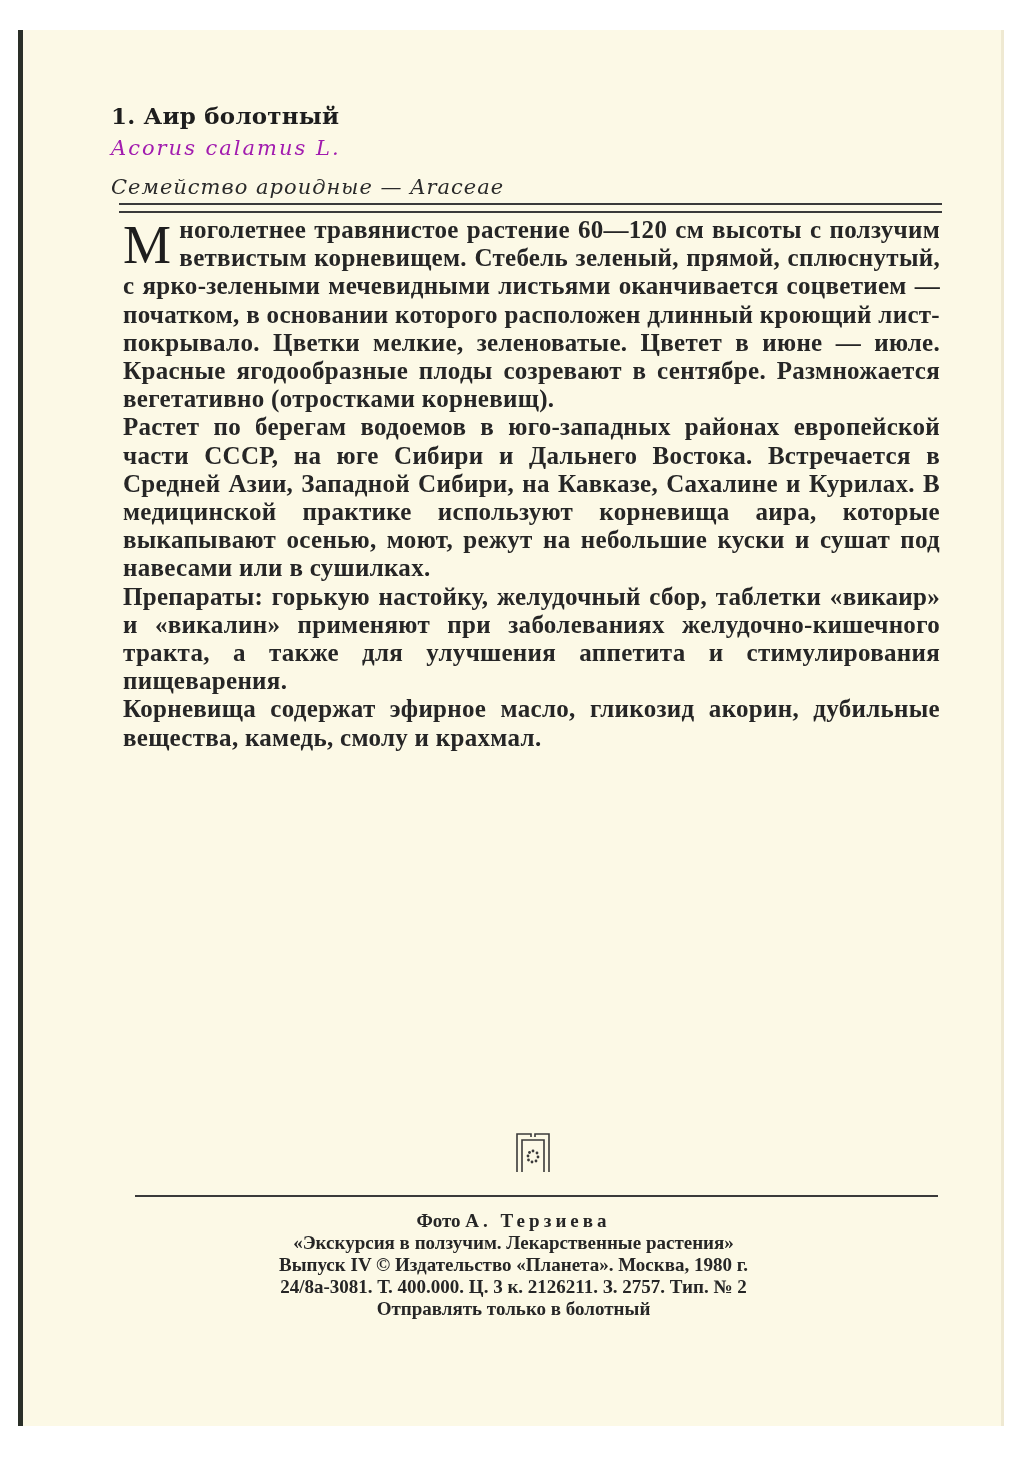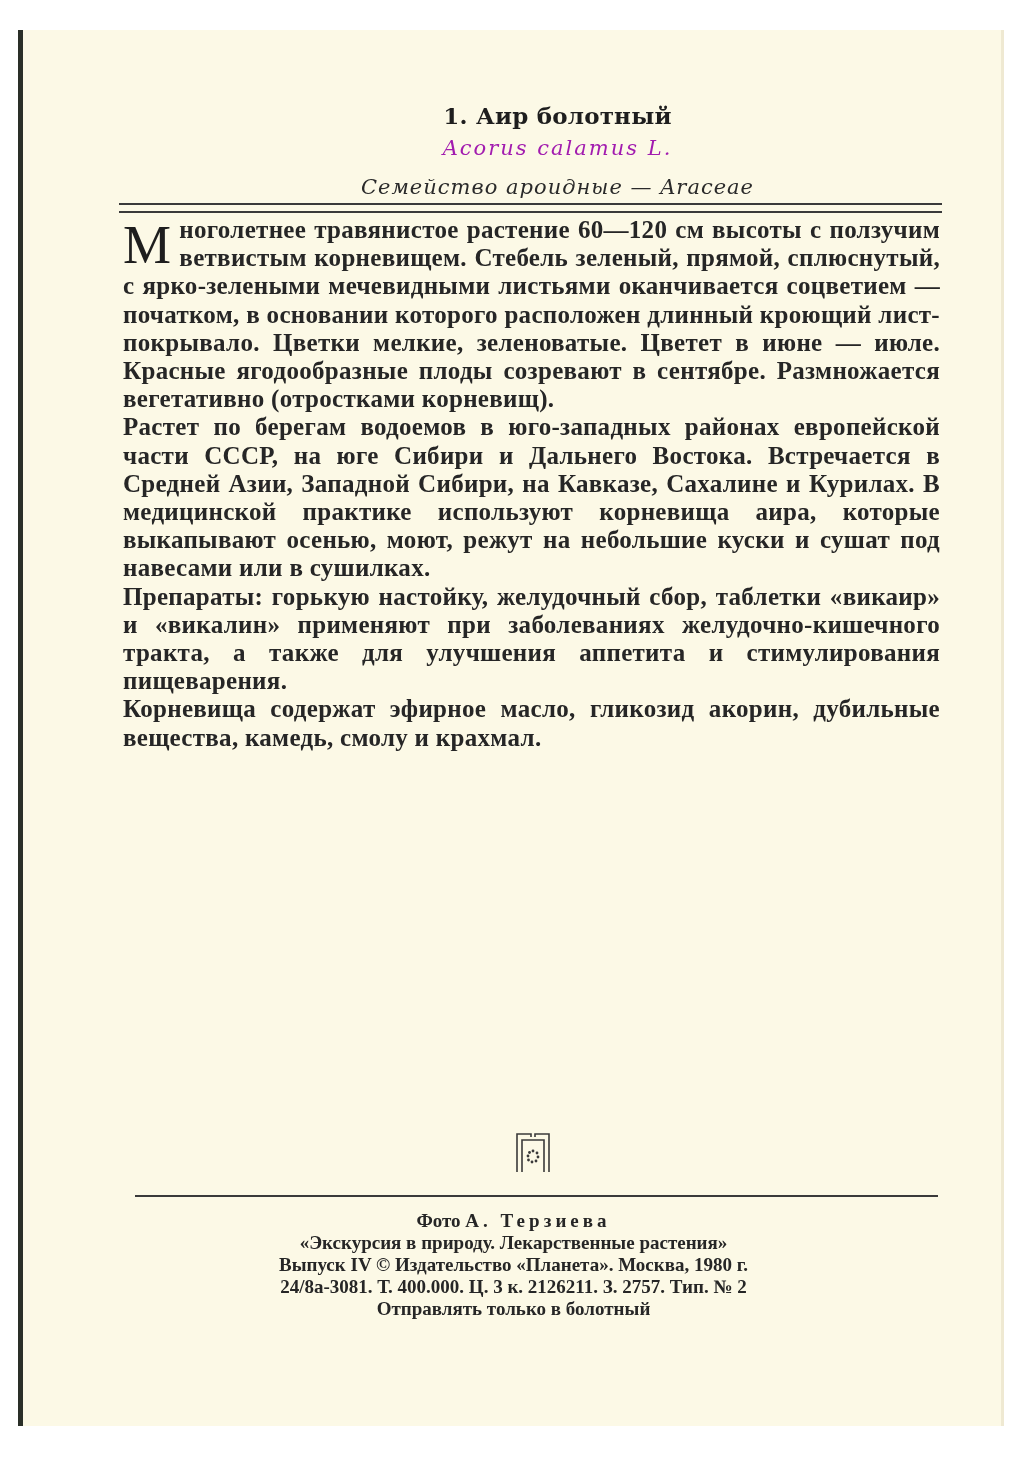--- a/index.html
+++ b/index.html
@@ -9,21 +9,21 @@
   }
   .card {
     position:absolute; left:18px; top:30px; width:986px; height:1396px;
     background:#fcf9e6;
     border-left:5px solid #2a2f28;
     box-sizing:border-box;
   }
   .card::after{
     content:""; position:absolute; right:0; top:0; bottom:0; width:3px; background:#efe9d2;
   }
-  .title-block { position:absolute; left:0; right:0; top:72px; text-align:center; color:#1e1e1e; }
+  .title-block { position:absolute; left:0; right:0; top:72px; color:#1e1e1e; }
   .title { font-family:"DejaVu Serif", serif; font-weight:bold; font-size:23px; margin-left:88px; letter-spacing:0.2px; }
   .latin { font-family:"DejaVu Serif", serif; font-style:italic; font-size:21px; margin-top:7px; margin-left:88px; letter-spacing:2px; color:#a21caf; }
   .family { font-family:"DejaVu Serif", serif; font-style:italic; font-size:21px; margin-top:15px; margin-left:88px; letter-spacing:1px; color:#2a2a2a; }
   .rule-double {
     position:absolute; left:96px; right:62px; top:173px; height:6px;
     border-top:2px solid #3a3a3a; border-bottom:2px solid #3a3a3a;
   }
   .body-text {
     position:absolute; left:100px; width:817px; top:186px;
     font-family:"Liberation Serif", serif; font-size:25px; line-height:28.2px;
@@ -82,18 +82,18 @@
     </svg>
   </div>
 
   <div class="rule-single"></div>
 
   <div class="footer">
     <div>
       <span>Фото</span>
       <span class="spaced">А. Терзиева</span>
     </div>
-    <div>«Экскурсия в природу. Лекарственные растения»</div>
+    <div>«Экскурсия в ползучим. Лекарственные растения»</div>
     <div>Выпуск IV © Издательство «Планета». Москва, 1980 г.</div>
     <div>24/8а-3081. Т. 400.000. Ц. 3 к. 2126211. З. 2757. Тип. № 2</div>
     <div>Отправлять только в болотный</div>
   </div>
 </div>
 
 </body></html>

